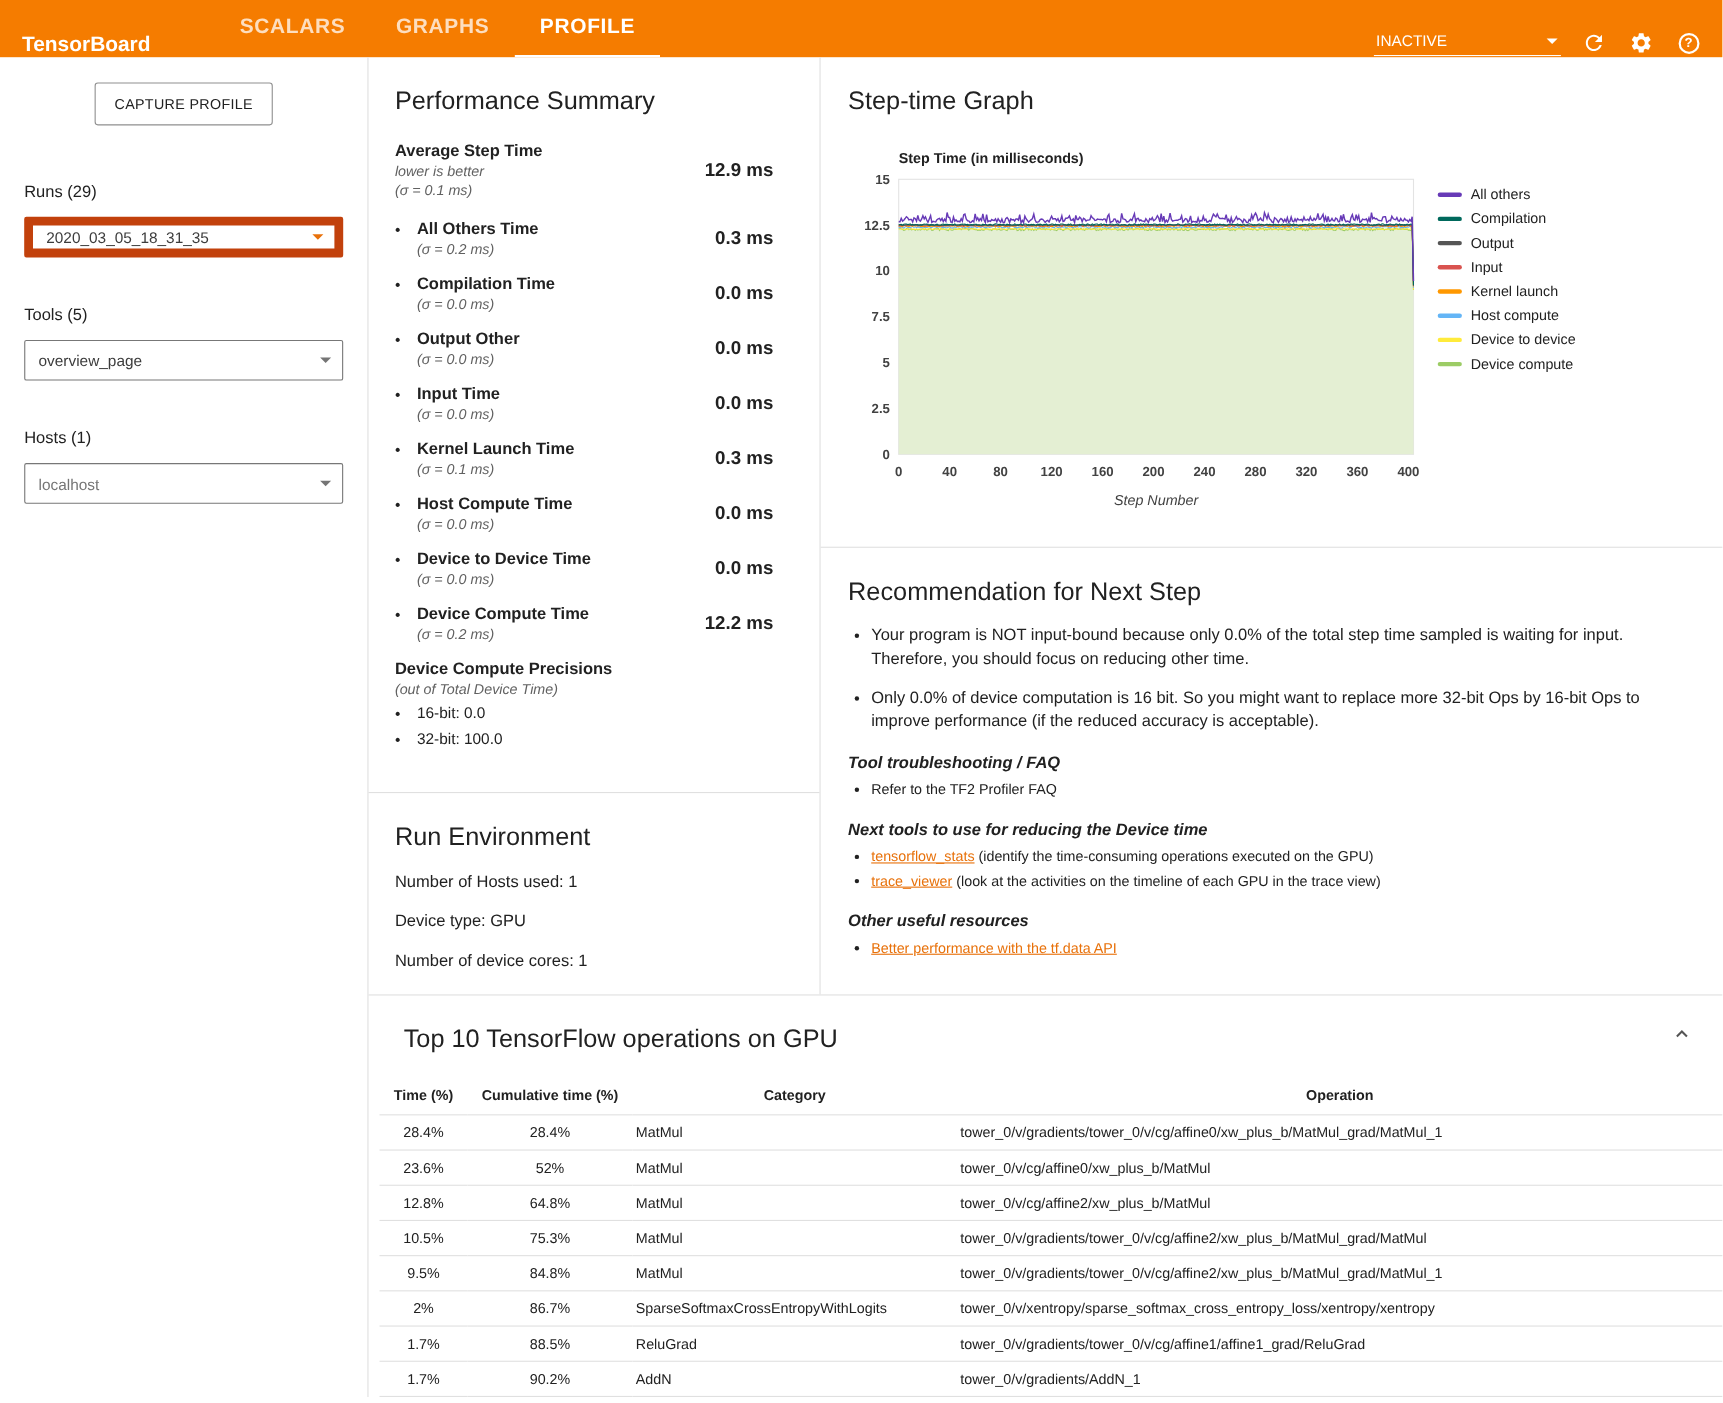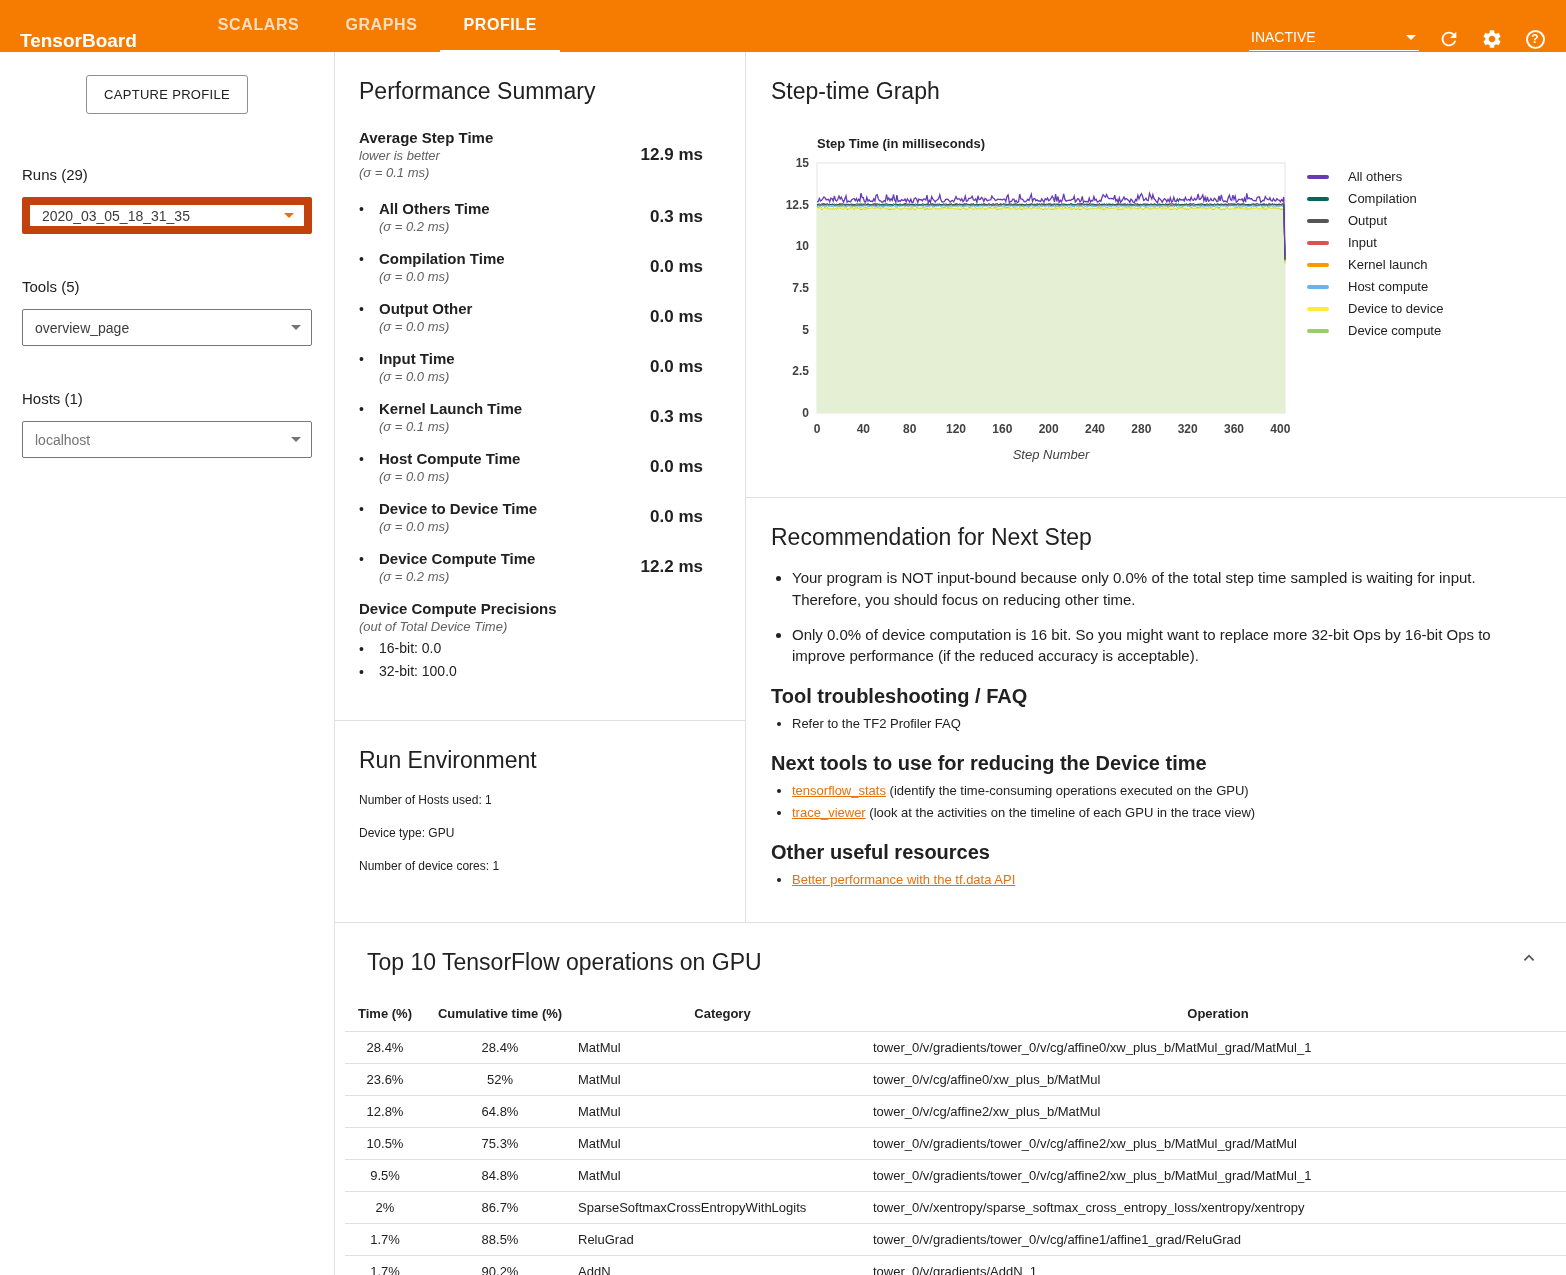--- a/index.html
+++ b/index.html
@@ -3,21 +3,21 @@
 <meta charset="utf-8">
 <style>
   :root{ --accent:#f57c00; --border:#e0e0e0; --text:#212121; --muted:#616161; }
   *{margin:0;padding:0;box-sizing:border-box;}
   body{width:1566px;font-family:"Liberation Sans","DejaVu Sans",sans-serif;color:var(--text);background:#fff;font-size:14px;}
   a{cursor:pointer;}
   
   .header{height:52px;background:var(--accent);display:flex;align-items:flex-end;color:#fff;padding:0 18px 0 20px;}
   .tb-title{font-size:19px;font-weight:bold;margin-right:58px;}
   .tabs{display:flex;height:52px;align-self:stretch;}
-  .tab{padding:0 23px;display:flex;align-items:center;font-size:16px;letter-spacing:.6px;color:rgba(255,255,255,.75);cursor:pointer;border-bottom:2px solid transparent;font-weight:bold;}
+  .tab{padding:0 23px;display:flex;align-items:center;font-size:19px;letter-spacing:.6px;color:rgba(255,255,255,.75);cursor:pointer;border-bottom:2px solid transparent;font-weight:bold;}
   .tab.active{color:#fff;border-bottom-color:#fff;}
   .header-right{margin-left:auto;display:flex;align-items:center;gap:17px;}
   .status-select{width:170px;border-bottom:1px solid #fff;display:flex;justify-content:space-between;align-items:center;padding:2px 3px 5px 2px;font-size:14px;cursor:pointer;}
   .caret-white{width:0;height:0;border-left:5px solid transparent;border-right:5px solid transparent;border-top:5px solid #fff;}
   .icon-btn{width:26px;height:26px;display:flex;align-items:center;justify-content:center;cursor:pointer;background:none;border:none;}
   .help-circle{width:19px;height:19px;border:2px solid #fff;border-radius:50%;font-size:12px;font-weight:bold;display:flex;align-items:center;justify-content:center;color:#fff;}
   
   .body{display:flex;align-items:stretch;}
   .sidebar{width:334px;flex:0 0 334px;padding:23px 22px 20px;}
   .main{flex:1;border-left:1px solid var(--border);display:flex;flex-direction:column;}
@@ -42,36 +42,36 @@
   .perf-value{font-size:17px;font-weight:bold;padding-right:18px;white-space:nowrap;}
   .perf-item{display:flex;align-items:center;justify-content:space-between;margin-bottom:16px;}
   .perf-left{display:flex;}
   .bullet{width:20px;color:var(--text);font-size:14px;line-height:19px;}
   .precisions{margin-top:10px;}
   .prec-title{font-size:15px;font-weight:bold;}
   .prec-note{font-size:13px;font-style:italic;color:var(--muted);margin:2px 0 6px;}
   .prec-list{list-style:none;}
   .prec-list li{display:flex;font-size:14px;margin-bottom:4px;}
   .divider{border:none;border-top:1px solid var(--border);margin:26px 0 0;}
-  .runenv-line{font-size:12px;margin-top:19px;}
+  .runenv-line{font-size:15px;margin-top:19px;}
   .runenv-title{margin-bottom:10px;}
   
   .chart-section{padding:26px 20px 26px 25px;}
   .chart-area{display:flex;margin-top:28px;}
   svg text{font-family:"Liberation Sans","DejaVu Sans",sans-serif;}
   .legend{display:flex;flex-direction:column;gap:7px;margin-top:36px;margin-left:10px;}
-  .legend-item{display:flex;align-items:center;gap:19px;}
+  .legend-item{display:flex;align-items:center;gap:8px;}
   .legend-swatch{width:22px;height:4px;border-radius:2px;display:inline-block;}
   .legend-label{font-size:13px;color:var(--text);}
   
   .rec-section{border-top:1px solid var(--border);padding:26px 34px 30px 25px;}
   .rec-section h2{margin-bottom:16px;}
   .rec-bullets{padding-left:21px;max-width:810px;}
   .rec-bullets>li{font-size:15px;line-height:1.45;margin-bottom:13px;}
-  .rec-subhead{font-size:20px;font-weight:bold;margin:18px 0 6px;}
+  .rec-subhead{font-size:15px;font-weight:bold;margin:18px 0 6px;font-style:italic;}
   .rec-list{list-style:disc;padding-left:21px;}
   .rec-list li{font-size:13px;line-height:1.5;margin-bottom:3px;}
   .link{color:#e8710a;text-decoration:underline;}
   
   .top-ops{border-top:1px solid var(--border);padding:26px 0 0;position:relative;flex:1;}
   .top-ops h2{padding-left:32px;}
   .collapse-btn{position:absolute;top:24px;right:26px;background:none;border:none;cursor:pointer;}
   .ops-table{width:calc(100% - 10px);margin:24px 0 0 10px;border-collapse:collapse;font-size:13px;}
   .ops-table th{font-weight:bold;padding:6px 3px 10px;text-align:center;}
   .ops-table td{padding:8px 3px;border-top:1px solid var(--border);}

